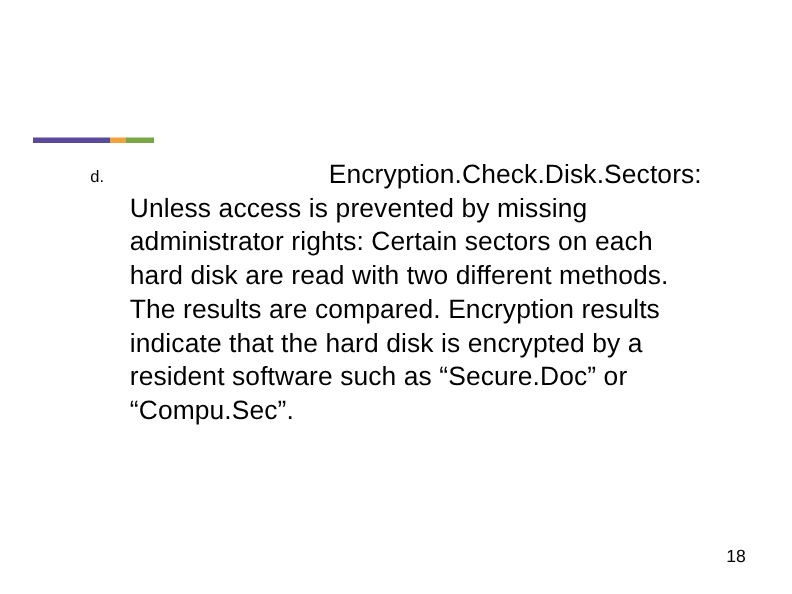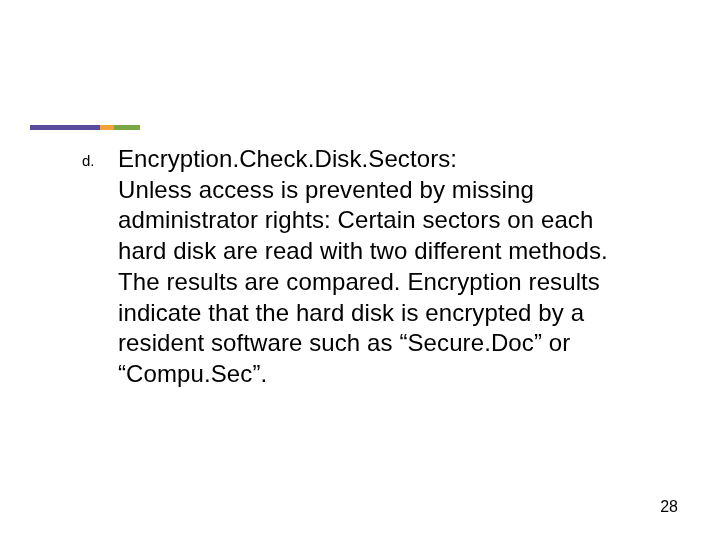--- a/index.html
+++ b/index.html
@@ -53,20 +53,21 @@
     text-align: left;
   }
   .body-block {
     font-size: 24px;
     line-height: 1.28;
     letter-spacing: 0.1px;
     max-width: 520px;
   }
   .body-title {
     display: block;
+    text-align: right;
   }
   .page-number {
     position: absolute;
     right: 42px;
     bottom: 24px;
     font-size: 16px;
     color: #000;
   }
 </style>
 </head>
@@ -79,13 +80,13 @@
 </div>
 
 <div class="content-row">
   <div class="list-marker">d.</div>
   <div class="body-block">
     <span class="body-title">Encryption.Check.Disk.Sectors:</span>
     <span>Unless access is prevented by missing administrator rights: Certain sectors on each hard disk are read with two different methods. The results are compared. Encryption results indicate that the hard disk is encrypted by a resident software such as “Secure.Doc” or “Compu.Sec”.</span>
   </div>
 </div>
 
-<div class="page-number">28</div>
+<div class="page-number">18</div>
 
 </body></html>

